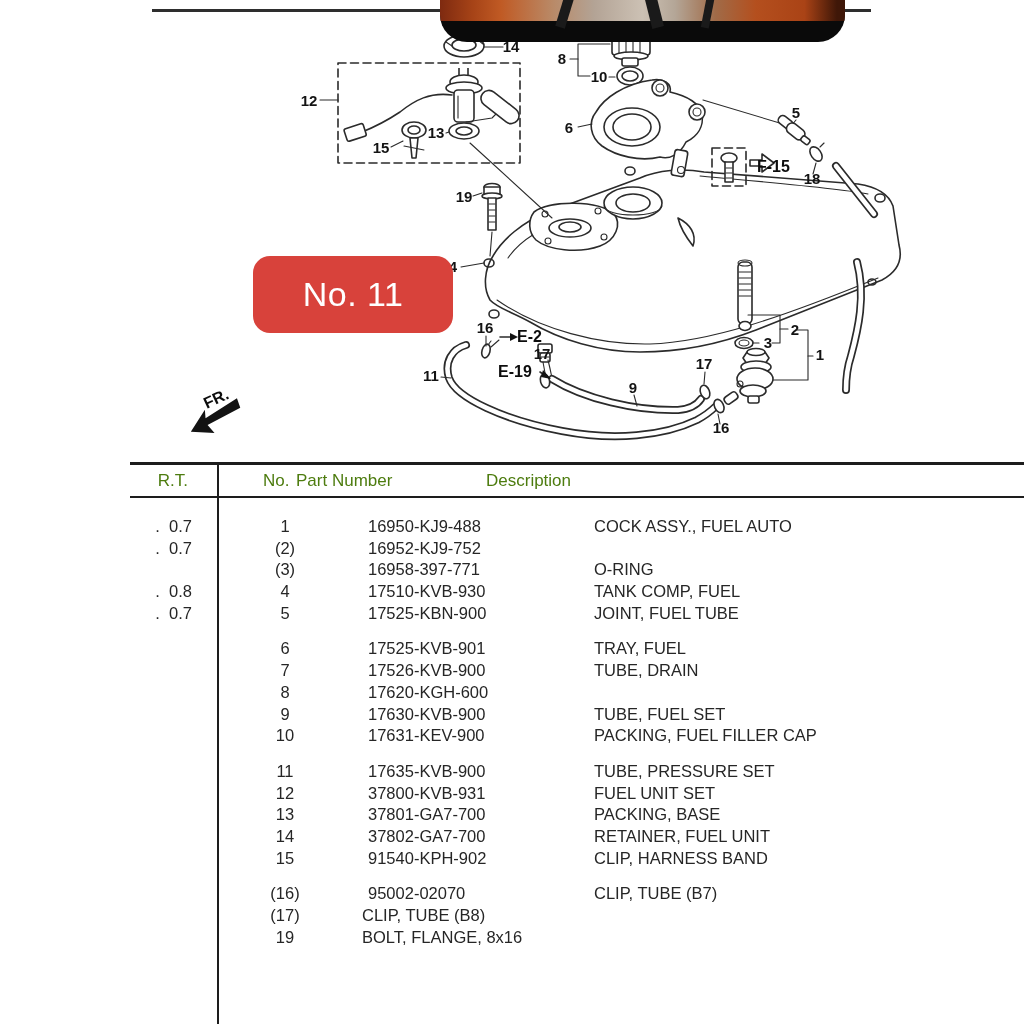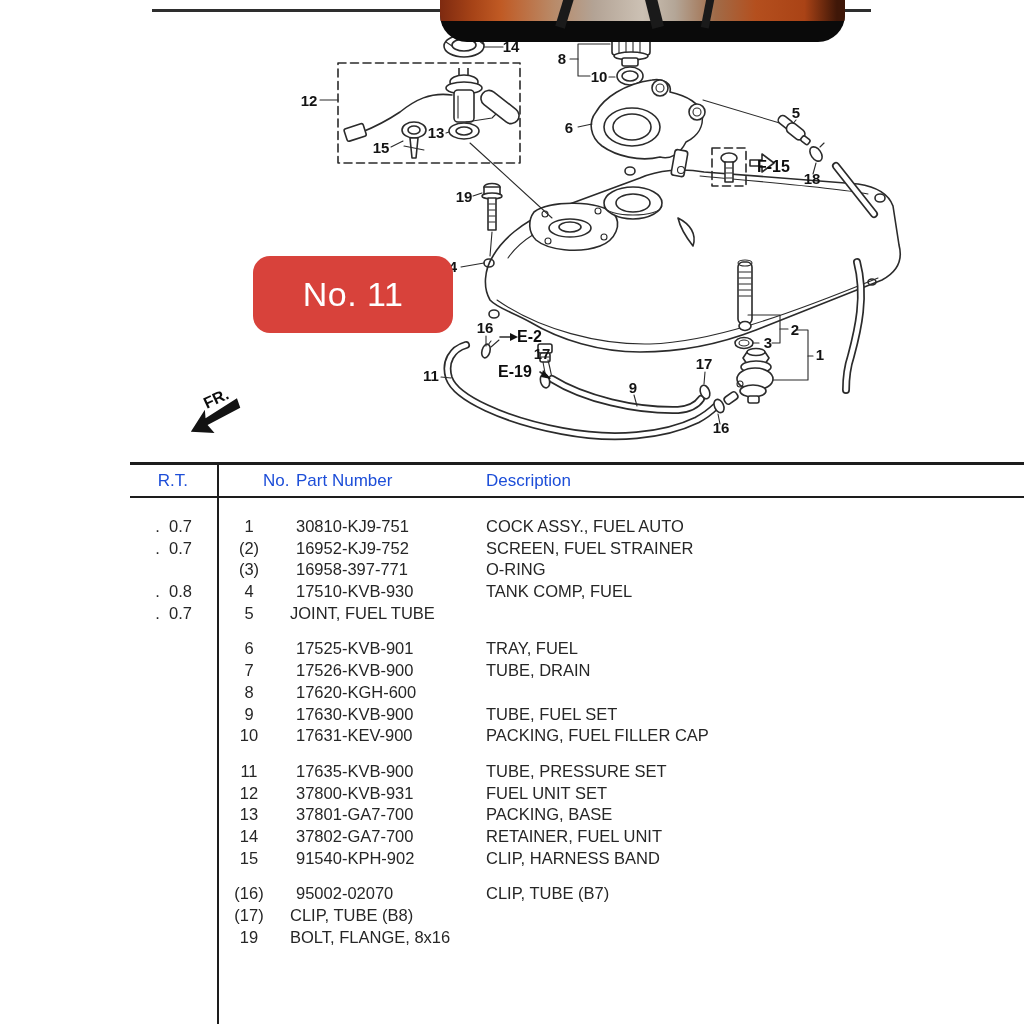--- a/index.html
+++ b/index.html
@@ -34,29 +34,29 @@
   .tube-i{fill:none;stroke:#ffffff;stroke-width:4.6;stroke-linecap:round;}
   .lbl{font:600 15px "Liberation Sans",sans-serif;fill:#131313;}
   .lblb{font:700 16px "Liberation Sans",sans-serif;fill:#0d0d0d;}
   .solid{fill:#131313;stroke:none;}
 
   
   .tline-h1{position:absolute;left:130px;top:462px;width:894px;height:3px;background:#1d1d1d;}
   .tline-h2{position:absolute;left:130px;top:496px;width:894px;height:2px;background:#1d1d1d;}
   .tline-v{position:absolute;left:217px;top:462px;width:2px;height:562px;background:#1d1d1d;}
   .thead{position:absolute;left:130px;top:465px;width:894px;height:31px;display:grid;
-         grid-template-columns:88px 62px 196px 1fr;align-items:center;font-size:17px;color:#1d4ed8;}
+         grid-template-columns:88px 62px 196px 1fr;align-items:center;font-size:17px;color:#4d7c0f;}
   .thead .h-rt{text-align:right;padding-right:30px;}
   .thead .h-no{text-align:center;padding-left:45px;}
   .thead .h-part{padding-left:16px;}
   .thead .h-desc{padding-left:10px;}
   .trows{position:absolute;left:130px;top:498px;width:894px;padding-top:18px;
          font-size:16.5px;color:#262626;}
   .row-group{margin-bottom:14px;}
-  .prow{display:grid;grid-template-columns:88px 62px 196px 1fr;height:21.7px;line-height:21.7px;}
+  .prow{display:grid;grid-template-columns:88px 62px 196px 1fr;height:21.7px;line-height:21.7px;gap:36px;}
   .cell{white-space:pre;overflow:hidden;}
   .cell.rt{text-align:right;padding-right:26px;}
   .cell.no{text-align:center;}
   .cell.part{padding-left:16px;}
   .cell.desc{padding-left:10px;}
 </style>
 </head>
 <body>
 
 <div class="screen">
@@ -329,44 +329,44 @@
     <div class="h-no">No.</div>
     <div class="h-part">Part Number</div>
     <div class="h-desc">Description</div>
   </div>
 
   <div class="trows">
       <div class="row-group">
         <div class="prow">
           <div class="cell rt">.  0.7</div>
           <div class="cell no">1</div>
-          <div class="cell part">30810-KJ9-751</div>
+          <div class="cell part">16950-KJ9-488</div>
           <div class="cell desc">COCK ASSY., FUEL AUTO</div>
         </div>
         <div class="prow">
           <div class="cell rt">.  0.7</div>
           <div class="cell no">(2)</div>
           <div class="cell part">16952-KJ9-752</div>
-          <div class="cell desc">SCREEN, FUEL STRAINER</div>
         </div>
         <div class="prow">
           <div class="cell rt"></div>
           <div class="cell no">(3)</div>
           <div class="cell part">16958-397-771</div>
           <div class="cell desc">O-RING</div>
         </div>
         <div class="prow">
           <div class="cell rt">.  0.8</div>
           <div class="cell no">4</div>
           <div class="cell part">17510-KVB-930</div>
           <div class="cell desc">TANK COMP, FUEL</div>
         </div>
         <div class="prow">
           <div class="cell rt">.  0.7</div>
           <div class="cell no">5</div>
+          <div class="cell part">17525-KBN-900</div>
           <div class="cell desc">JOINT, FUEL TUBE</div>
         </div>
       </div>
       <div class="row-group">
         <div class="prow">
           <div class="cell rt"></div>
           <div class="cell no">6</div>
           <div class="cell part">17525-KVB-901</div>
           <div class="cell desc">TRAY, FUEL</div>
         </div>

